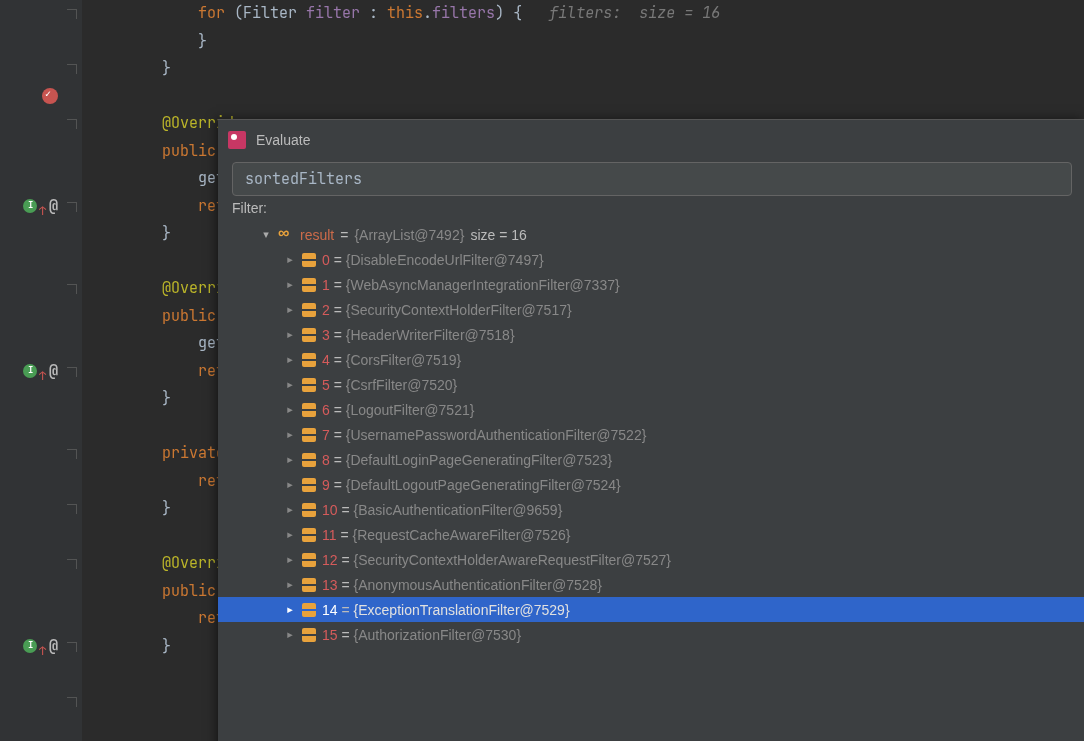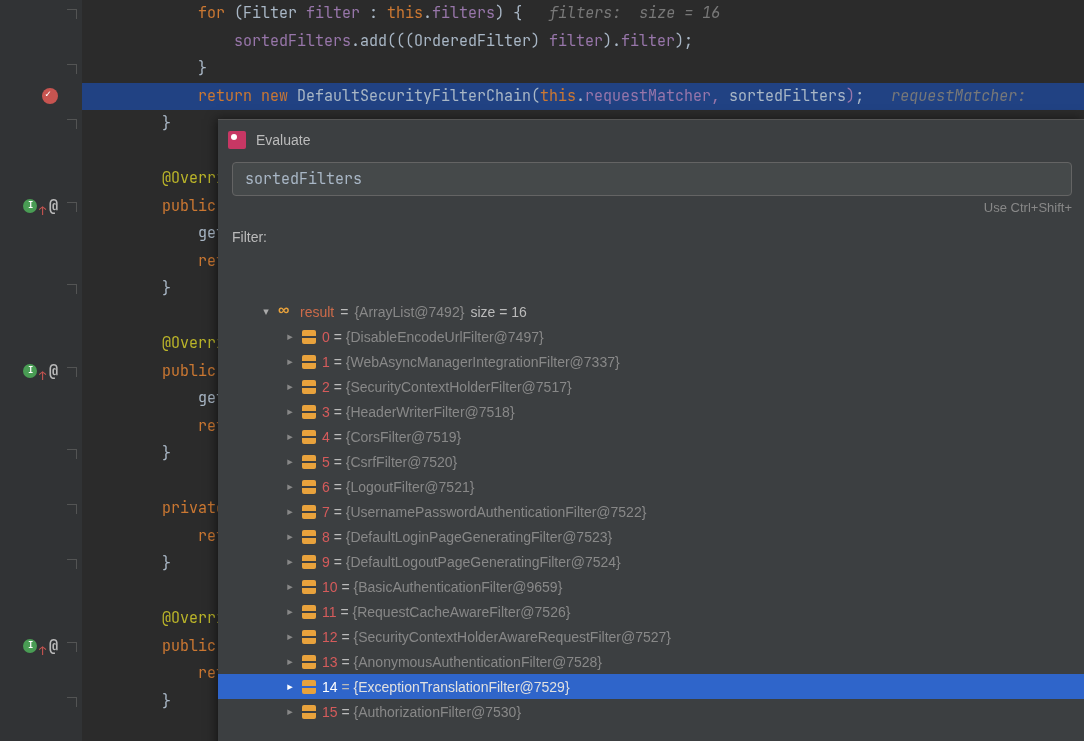--- a/index.html
+++ b/index.html
@@ -124,21 +124,20 @@
 }
 .dlg-hint {
   text-align: right;
   color: #888;
   font-family: 'Segoe UI', sans-serif;
   font-size: 13px;
   padding: 4px 12px 10px 0;
 }
 .tree {
   padding: 2px 0;
-  margin-top: 48px;
 }
 .tree-row {
   height: 25px;
   display: flex;
   align-items: center;
   padding-left: 8px;
   font-family: 'Segoe UI', sans-serif;
   font-size: 14px;
   color: #bbb;
   gap: 6px;
@@ -259,23 +258,21 @@
       <div class="fold-mark fold-down" style="top: 284px;"></div>
       <div class="fold-mark fold-down" style="top: 366.5px;"></div>
       <div class="fold-mark fold-down" style="top: 449px;"></div>
       <div class="fold-mark fold-down" style="top: 504px;"></div>
       <div class="fold-mark fold-down" style="top: 559px;"></div>
       <div class="fold-mark fold-down" style="top: 641.5px;"></div>
       <div class="fold-mark fold-down" style="top: 696.5px;"></div>
     </div>
   <div class="code-area" id="code-area">
       <div class="line"><span>            </span><span class="kw">for</span><span> (Filter </span><span class="fld">filter</span><span> : </span><span class="kw">this</span><span>.</span><span class="fld">filters</span><span>) {   </span><span class="param-hint">filters:  size = 16</span></div>
-      <div class="line"><span>                </span><span class="fld">sortedFilters</span><span>.add(((OrderedFilter) </span><span class="fld">filter</span><span>).</span><span class="fld">filter</span><span>);</span></div>
       <div class="line"><span>            }</span></div>
-      <div class="line hl"><span>            </span><span class="kw">return new </span><span>DefaultSecurityFilterChain(</span><span class="kw">this</span><span>.</span><span class="fld">requestMatcher, </span><span class="typ">sortedFilters</span><span class="fld">)</span><span>;   </span><span class="param-hint">requestMatcher:</span></div>
       <div class="line"><span>        }</span></div>
       <div class="line"><span></span></div>
       <div class="line"><span>        </span><span class="ann">@Override</span></div>
       <div class="line"><span>        </span><span class="kw">public </span><span>Htt</span></div>
       <div class="line"><span>            getAut</span></div>
       <div class="line"><span>            </span><span class="kw">return</span></div>
       <div class="line"><span>        }</span></div>
       <div class="line"><span></span></div>
       <div class="line"><span>        </span><span class="ann">@Override</span></div>
       <div class="line"><span>        </span><span class="kw">public </span><span>Htt</span></div>
@@ -294,21 +291,20 @@
       <div class="line"><span></span></div>
     </div>
 </div>
 
 <div class="dialog">
   <div class="dlg-header">
     <span class="dlg-icon"></span>
     <span class="dlg-title">Evaluate</span>
   </div>
   <input class="dlg-input" value="sortedFilters" style="">
-  <div class="dlg-hint">Use Ctrl+Shift+</div>
   <div class="dlg-label">Filter:</div>
   <div class="tree" id="tree">
       <div class="tree-row">
         <span class="indent" style="width:28px"></span>
         <span class="arrow exp"></span>
         <span class="obj-icon result"></span>
         <span class="result-name">result</span>
         <span class="eq"> = </span>
         <span class="val-obj">{ArrayList@7492}</span>
         <span>  size = 16</span>

